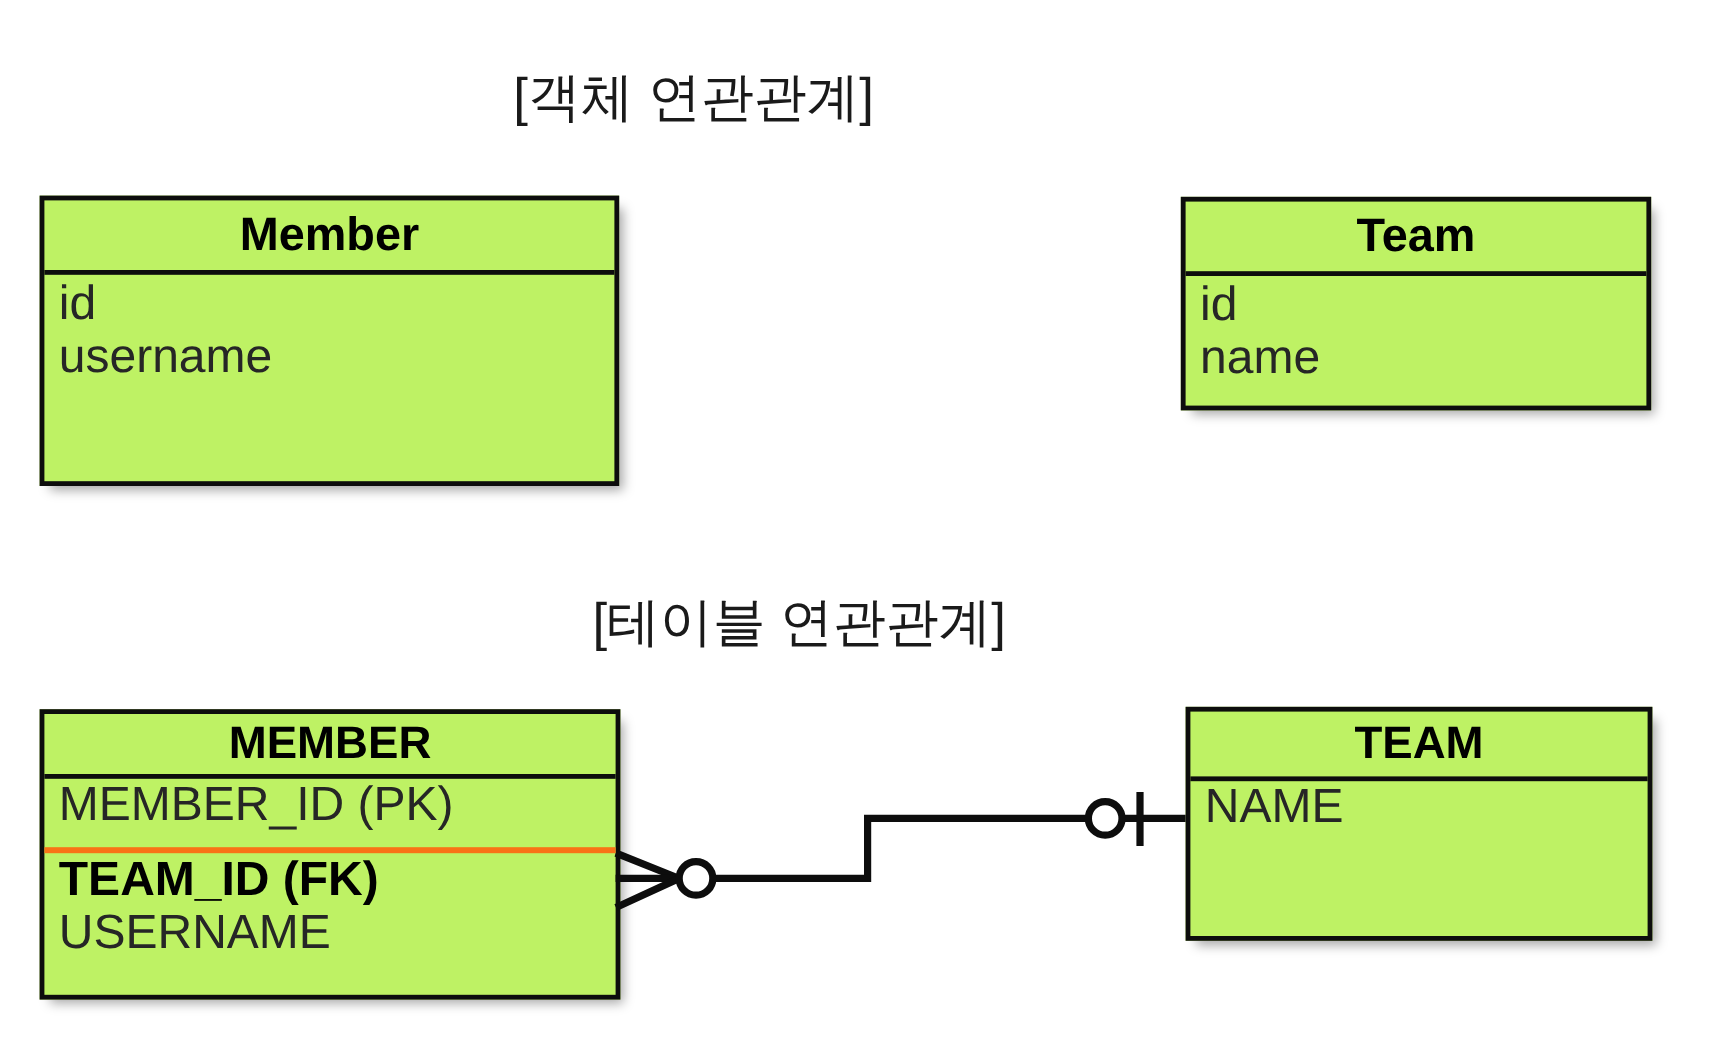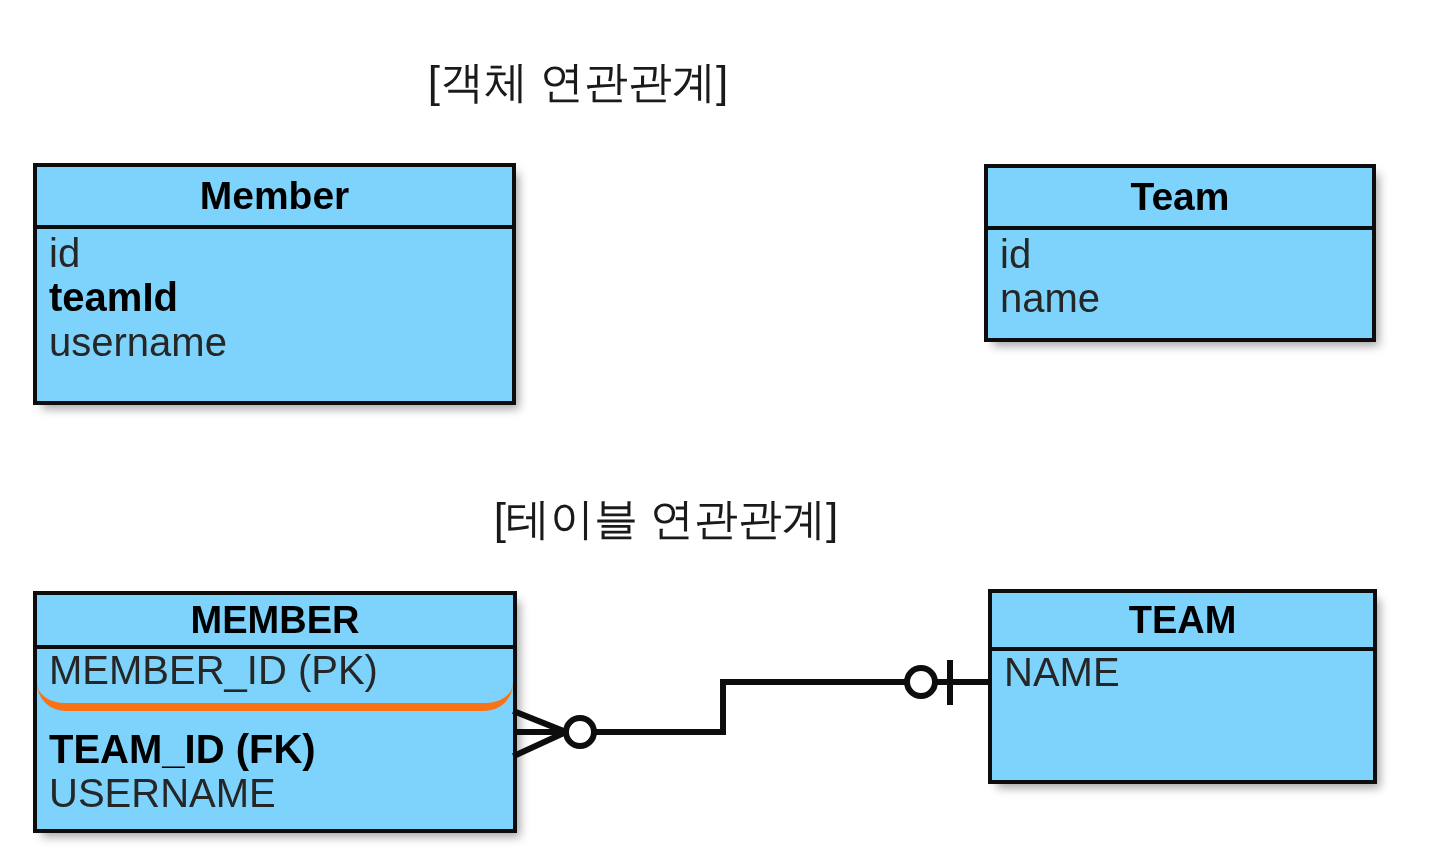--- a/index.html
+++ b/index.html
@@ -30,21 +30,21 @@
     color: #1a1a1a;
     white-space: nowrap;
     letter-spacing: 0px;
   }
   #title-object  { left: 0; top: 60px;  width: 1156px; text-align: center; }
   #title-table   { left: 0; top: 497px; width: 1332px; text-align: center; }
 
   
   .entity {
     position: absolute;
-    background: #7dd3fc;
+    background: #bef264;
     border: 4px solid #0d0d0d;
     box-sizing: border-box;
     box-shadow: 6px 7px 9px -3px rgba(0,0,0,0.35);
   }
   .entity-header {
     text-align: center;
     font-weight: 700;
     color: #000000;
     border-bottom: 4px solid #0d0d0d;
     box-sizing: border-box;
@@ -53,22 +53,21 @@
     justify-content: center;
     white-space: nowrap;
   }
   .entity-section {
     box-sizing: border-box;
     padding-left: 12px;
     display: flex;
     flex-direction: column;
   }
   .entity-section.divided {
-    border-bottom: 8px solid #f97316;
-    border-radius: 28px;
+    border-bottom: 5px solid #f97316;
   }
   .attr {
     white-space: nowrap;
     color: #262626;
     line-height: 1.06;
   }
   .attr.pk-bold {
     font-weight: 700;
     color: #000000;
   }
@@ -88,21 +87,21 @@
   #box-team-object .entity-section { height: 108px; padding-top: 2px; }
   #box-team-object .attr { font-size: 40px; margin: 1px 0; }
 
   
   #box-member-table {
     left: 33px;  top: 591px;  width: 484px;  height: 242px;
   }
   #box-member-table .entity-header { height: 54px; font-size: 38px; }
   #box-member-table .attr { font-size: 40px; }
   #box-member-table .sect-pk   { height: 62px; }
-  #box-member-table .sect-rest { height: 118px; padding-top: 16px; }
+  #box-member-table .sect-rest { height: 118px; padding-top: 0; }
   #box-member-table .sect-rest .attr { margin: 1px 0; }
 
   #box-team-table {
     left: 988px; top: 589px;  width: 389px;  height: 195px;
   }
   #box-team-table .entity-header { height: 58px; font-size: 38px; }
   #box-team-table .attr { font-size: 40px; }
   #box-team-table .sect-pk   { height: 64px; }
   #box-team-table .sect-rest { height: 65px; }
 
@@ -120,21 +119,20 @@
 <body>
 
 <div id="canvas">
 
   <div class="section-title" id="title-object">[객체 연관관계]</div>
 
   <div class="entity" id="box-member-object">
     <div class="entity-header">Member</div>
     <div class="entity-section">
       <div class="attr">id</div>
-      <div class="attr pk-bold">teamId</div>
       <div class="attr">username</div>
     </div>
   </div>
 
   <div class="entity" id="box-team-object">
     <div class="entity-header">Team</div>
     <div class="entity-section">
       <div class="attr">id</div>
       <div class="attr">name</div>
     </div>

